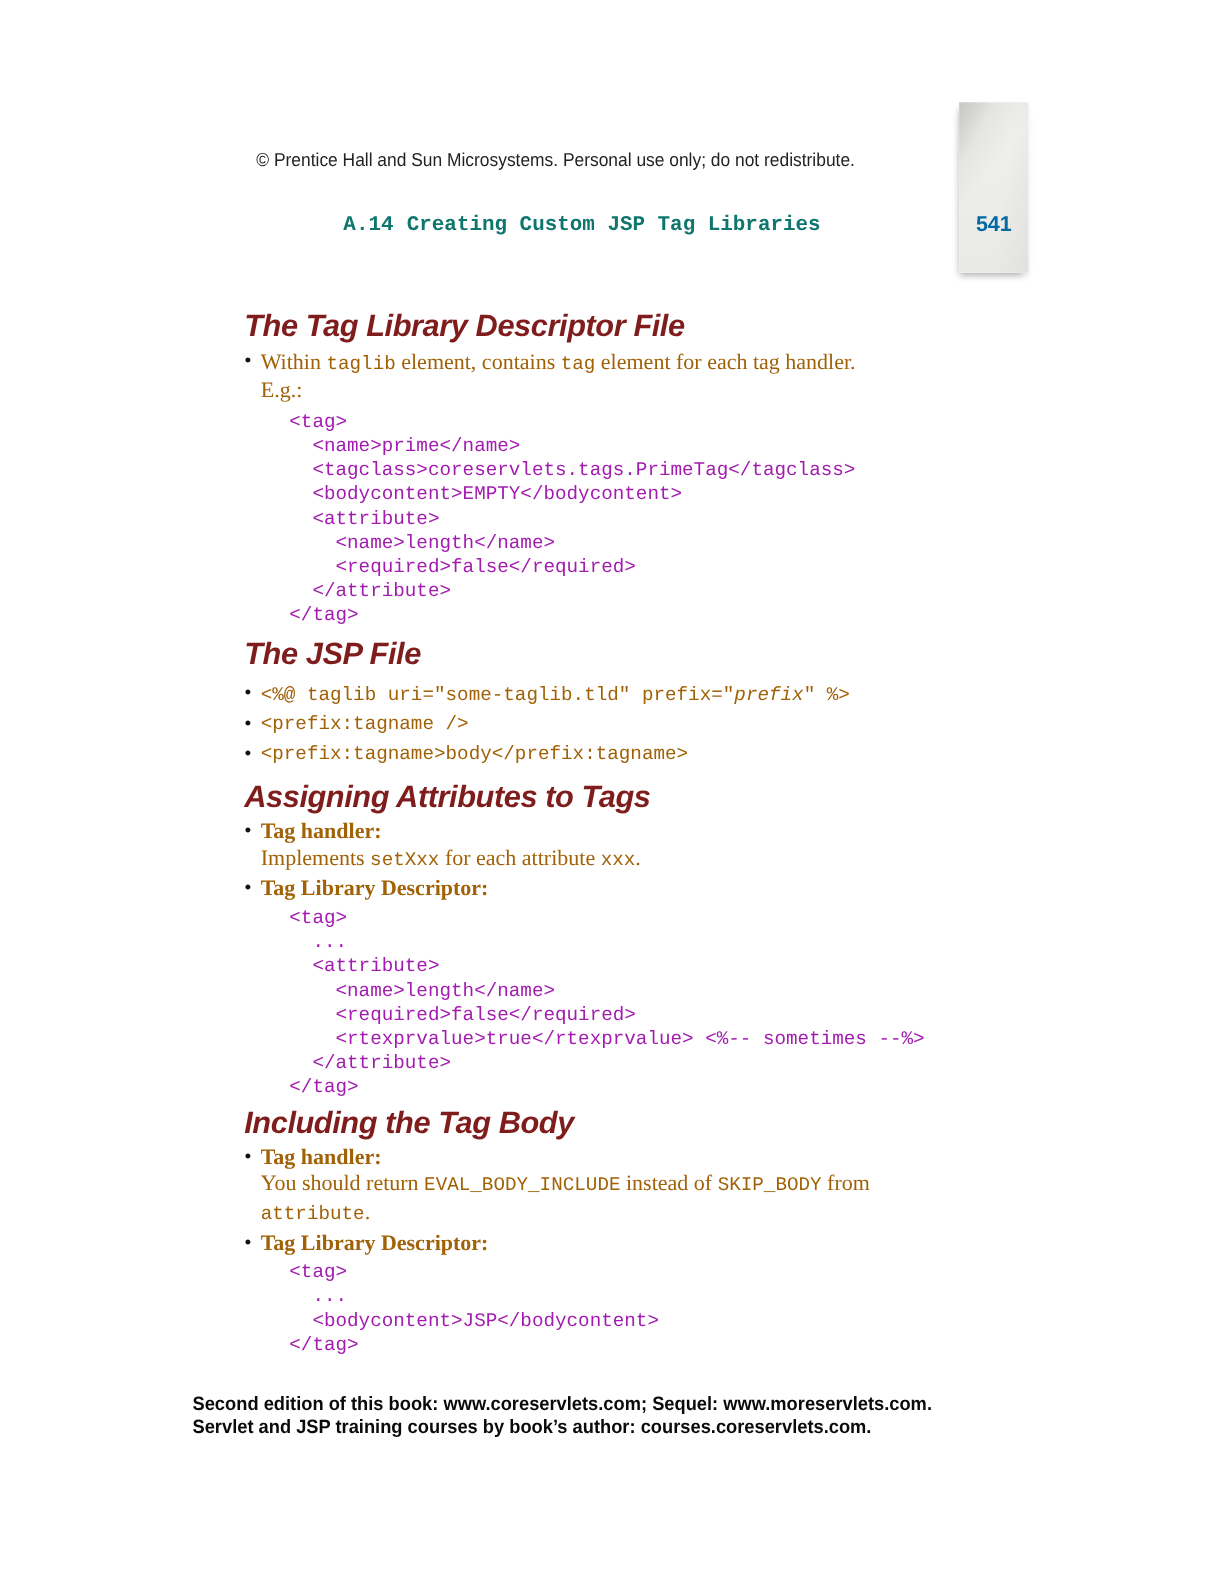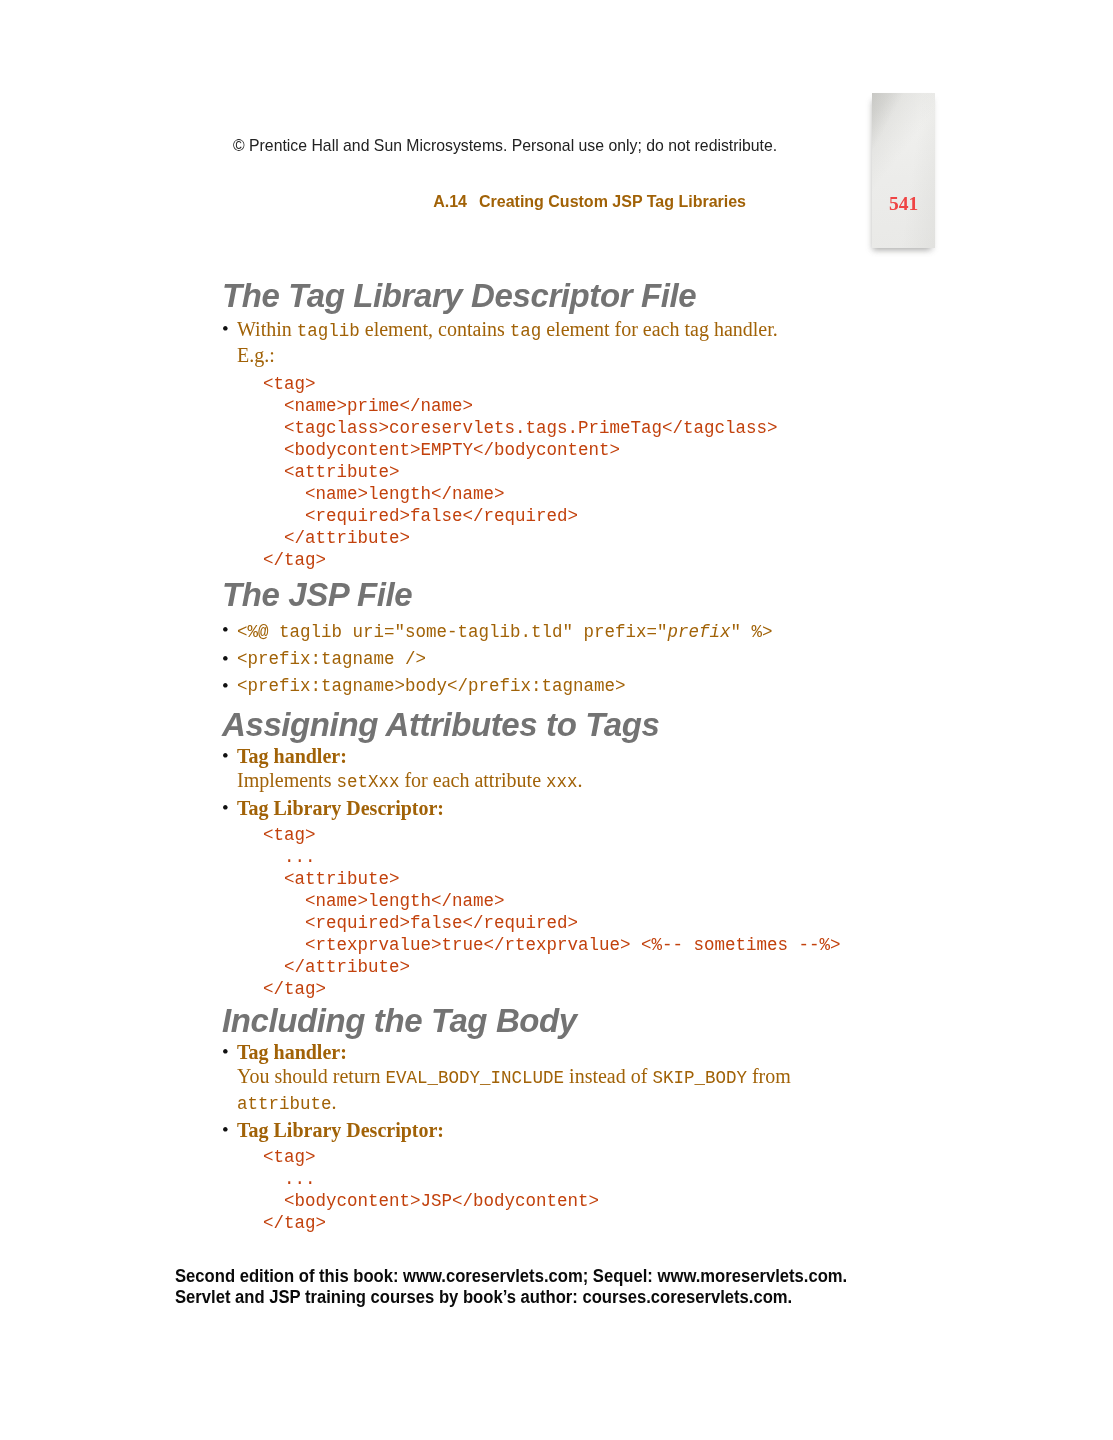--- a/index.html
+++ b/index.html
@@ -39,55 +39,55 @@
       linear-gradient(98deg, rgba(255,255,255,0) 60%, rgba(204,204,200,0.28) 100%),
       linear-gradient(175deg, #f2f2f0 0%, #ececea 55%, #e9e9e7 100%);
     box-shadow: -3px 5px 6px -3px rgba(110,110,105,0.35), 0 4px 6px -2px rgba(110,110,105,0.3);
   }
 
   
   .running-head {
     position: absolute;
     top: 193px;
     right: 280px;
-    font-family: Liberation Sans, sans-serif;
-    font-weight: bold;
-    font-size: 16px;
-    color: #a16207;
+    font-family: Liberation Mono, monospace;
+    font-weight: bold;
+    font-size: 19px;
+    color: #0f766e;
     white-space: nowrap;
   }
   .rh-title { margin-left: 12px; }
   .page-number {
     position: absolute;
     left: 872px;
     top: 193px;
     width: 63px;
     text-align: center;
-    font-family: Liberation Serif, serif;
+    font-family: Liberation Sans, sans-serif;
     font-weight: bold;
     font-size: 19.5px;
-    color: #ef4444;
+    color: #0369a1;
     z-index: 2;
   }
 
   
   .content {
     position: absolute;
     left: 222px;
     top: 281px;
     width: 704px;
   }
   .h {
     font-family: "Liberation Sans", sans-serif;
     font-style: italic;
     font-weight: bold;
-    font-size: 33px;
+    font-size: 28px;
     line-height: 30px;
     letter-spacing: -0.4px;
-    color: #737373;
+    color: #7f1d1d;
     margin: 0;
   }
   .mt-s2 { margin-top: 9px; }
   .mt-s3 { margin-top: 13px; }
   .mt-s4 { margin-top: 6px; }
 
   .bullet { display: flex; margin-top: 6px; }
   .dot {
     width: 15px;
     flex: 0 0 15px;
@@ -102,21 +102,21 @@
     font-family: "Liberation Mono", monospace;
     font-size: 17.5px;
   }
   .mono-italic { font-style: italic; }
 
   .code {
     margin: 6px 0 0 41px;
     font-family: "Liberation Mono", monospace;
     font-size: 17.5px;
     line-height: 22px;
-    color: #c2410c;
+    color: #a21caf;
   }
   .cl { white-space: pre; }
   .code-s3 { margin-top: 4px; }
   .code-s4 { margin-top: 4px; }
 
   .jsp-bullets { margin-top: 9px; }
   .jsp-bullets .bullet { margin-top: 0; margin-bottom: 5px; }
   .jsp-bullets .btext { line-height: 22px; }
   .jsp-bullets .dot { line-height: 22px; }
 

